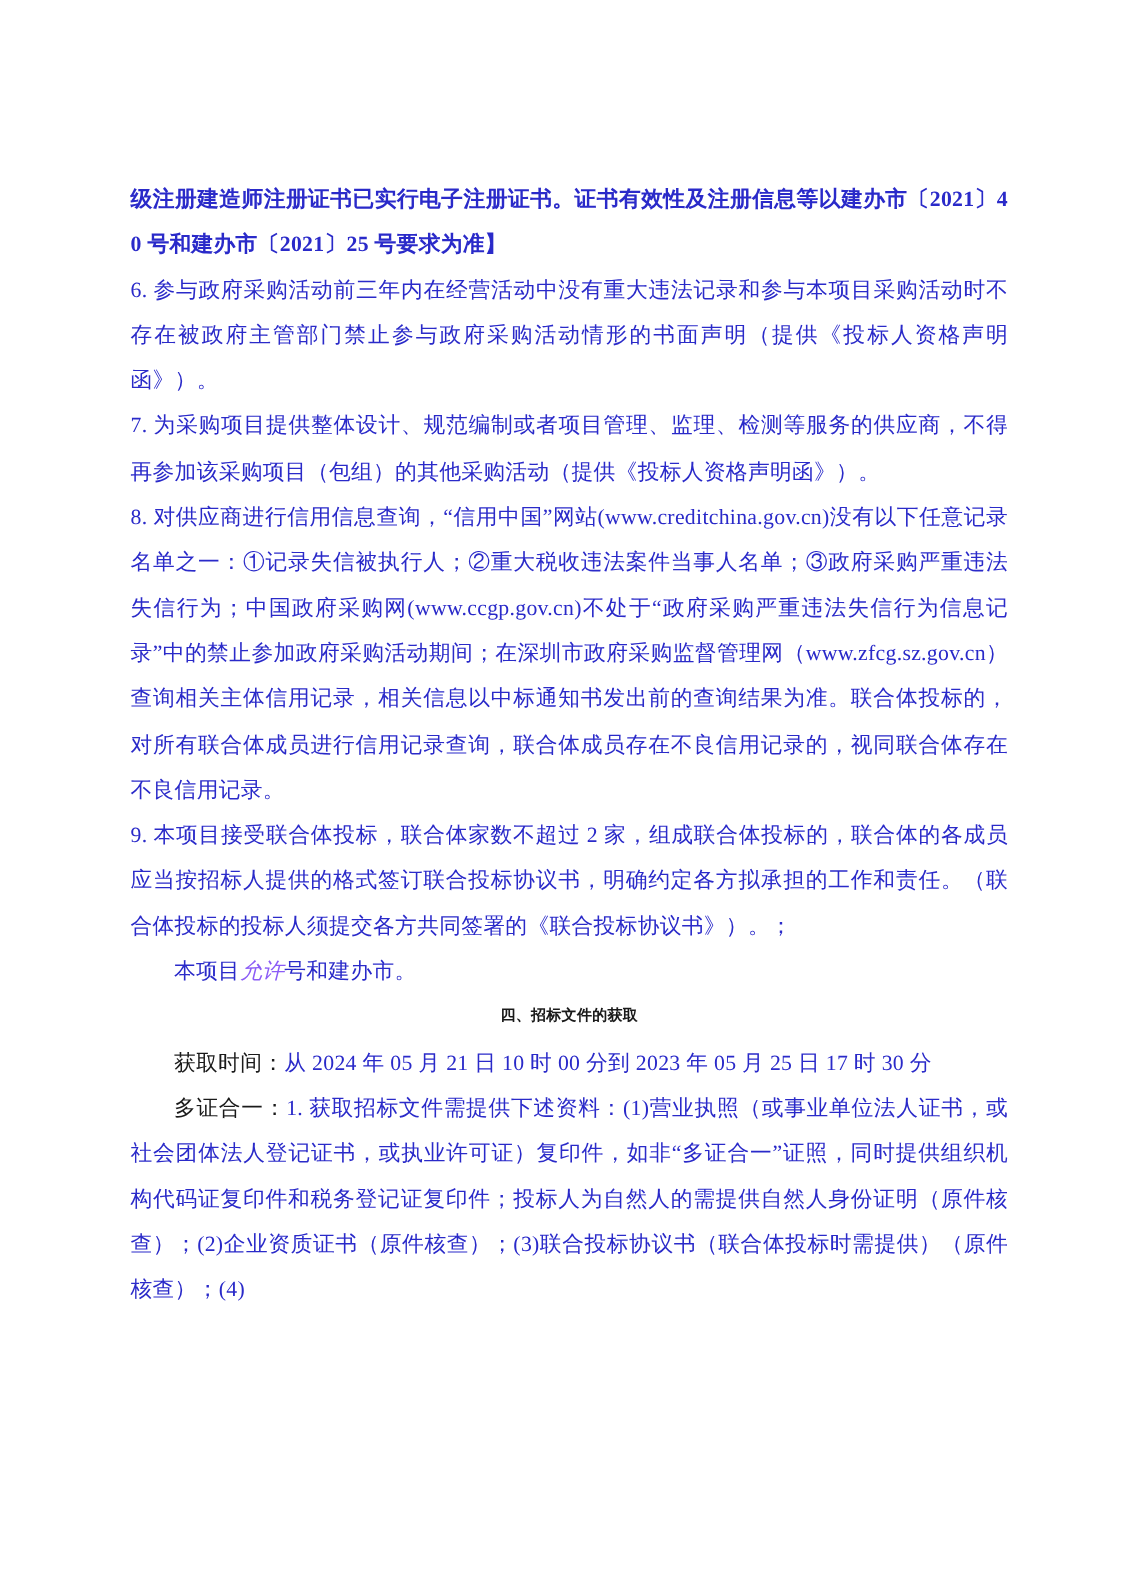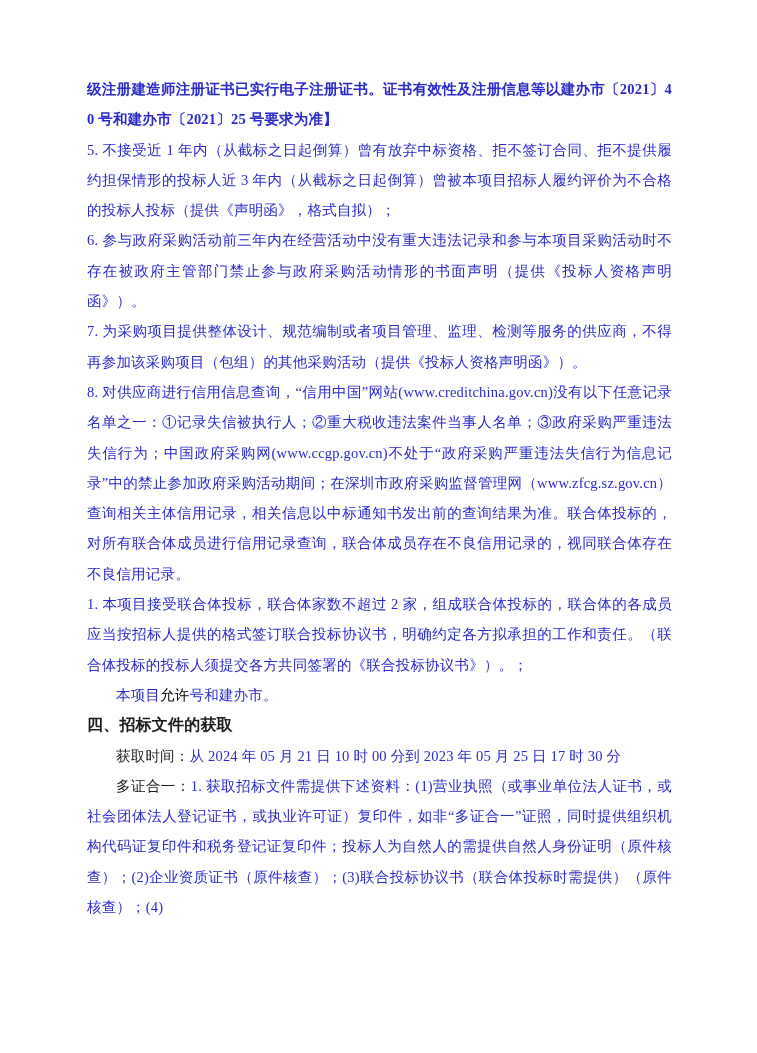--- a/index.html
+++ b/index.html
@@ -7,61 +7,61 @@
   body {
     width: 757px;
     height: 1053px;
     overflow: hidden;
     font-family: "Liberation Serif", "DejaVu Serif", serif;
   }
   .page {
     width: 757px;
     height: 888px;
     background: #ffffff;
-    padding: 74px 85px 0 87px;
+    padding: 118px 85px 0 87px;
   }
   .doc p, .doc h2 {
     font-size: 14.5px;
     line-height: 30.3px;
     text-align: justify;
     letter-spacing: 0.2px;
     word-break: break-all;
   }
   .blue { color: #2a2ac9; }
   .bold { font-weight: bold; }
   .black { color: #1a1a1a; }
   .indent { text-indent: 2em; }
   .doc h2 {
     color: #1a1a1a;
     font-weight: bold;
-    font-size: 16px;
-    text-align: left;
+    font-size: 10px;
+    text-align: center;
   }
   .emphasis {
-    color: #000000;
+    font-style: italic;
+    color: #8b5cf6;
   }
 </style>
 </head>
 <body>
 
 <div class="page">
   <div class="doc">
 
     <p class="blue bold">级注册建造师注册证书已实行电子注册证书。证书有效性及注册信息等以建办市〔2021〕40 号和建办市〔2021〕25 号要求为准】</p>
 
 
-    <p class="blue">5. 不接受近 1 年内（从截标之日起倒算）曾有放弃中标资格、拒不签订合同、拒不提供履约担保情形的投标人近 3 年内（从截标之日起倒算）曾被本项目招标人履约评价为不合格的投标人投标（提供《声明函》，格式自拟）；</p>
 
     <p class="blue">6. 参与政府采购活动前三年内在经营活动中没有重大违法记录和参与本项目采购活动时不存在被政府主管部门禁止参与政府采购活动情形的书面声明（提供《投标人资格声明函》）。</p>
 
     <p class="blue">7. 为采购项目提供整体设计、规范编制或者项目管理、监理、检测等服务的供应商，不得再参加该采购项目（包组）的其他采购活动（提供《投标人资格声明函》）。</p>
 
     <p class="blue">8. 对供应商进行信用信息查询，“信用中国”网站(www.creditchina.gov.cn)没有以下任意记录名单之一：①记录失信被执行人；②重大税收违法案件当事人名单；③政府采购严重违法失信行为；中国政府采购网(www.ccgp.gov.cn)不处于“政府采购严重违法失信行为信息记录”中的禁止参加政府采购活动期间；在深圳市政府采购监督管理网（www.zfcg.sz.gov.cn）查询相关主体信用记录，相关信息以中标通知书发出前的查询结果为准。联合体投标的，对所有联合体成员进行信用记录查询，联合体成员存在不良信用记录的，视同联合体存在不良信用记录。</p>
 
-    <p class="blue">1. 本项目接受联合体投标，联合体家数不超过 2 家，组成联合体投标的，联合体的各成员应当按招标人提供的格式签订联合投标协议书，明确约定各方拟承担的工作和责任。（联合体投标的投标人须提交各方共同签署的《联合投标协议书》）。；</p>
+    <p class="blue">9. 本项目接受联合体投标，联合体家数不超过 2 家，组成联合体投标的，联合体的各成员应当按招标人提供的格式签订联合投标协议书，明确约定各方拟承担的工作和责任。（联合体投标的投标人须提交各方共同签署的《联合投标协议书》）。；</p>
 
     <p class="blue indent"><span>本项目</span><span class="emphasis">允许</span><span>号和建办市。</span></p>
 
     <h2>四、招标文件的获取</h2>
 
     <p class="indent"><span class="black">获取时间：</span><span class="blue">从 2024 年 05 月 21 日 10 时 00 分到 2023 年 05 月 25 日 17 时 30 分</span></p>
 
     <p class="indent"><span class="black">多证合一：</span><span class="blue">1. 获取招标文件需提供下述资料：(1)营业执照（或事业单位法人证书，或社会团体法人登记证书，或执业许可证）复印件，如非“多证合一”证照，同时提供组织机构代码证复印件和税务登记证复印件；投标人为自然人的需提供自然人身份证明（原件核查）；(2)企业资质证书（原件核查）；(3)联合投标协议书（联合体投标时需提供）（原件核查）；(4)</span></p>
 
   </div>

